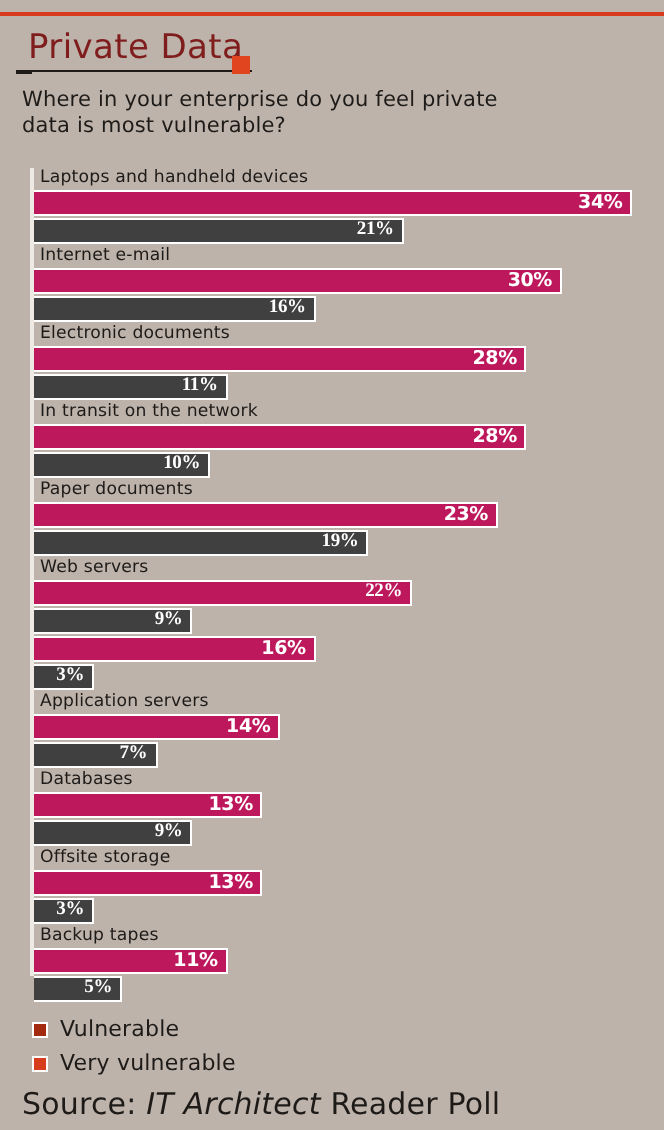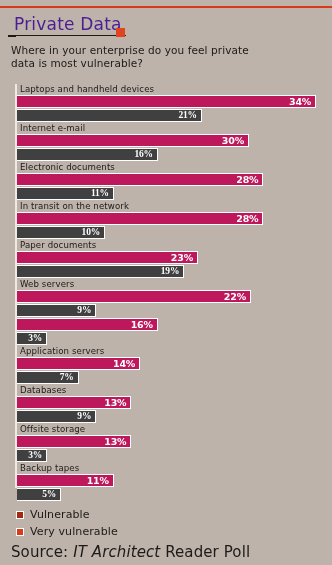--- a/index.html
+++ b/index.html
@@ -36,21 +36,21 @@
     position: absolute;
     top: 14px;
     left: 8px;
     right: 8px;
     height: 24px;
   }
   .title {
     font-size: 17px;
     font-weight: 400;
     letter-spacing: 0.2px;
-    color: #4c1d95;
+    color: #7f1d1d;
     display: inline-block;
     border-bottom: 1.5px solid #1d1a18;
     padding: 0 4px 1px 6px;
     line-height: 20px;
     white-space: nowrap;
   }
   .title-underline-tail {
     position: absolute;
     left: 0;
     top: 21px;
@@ -200,21 +200,21 @@
           </div>
           <div class="bar-wrap">
             <div class="bar vv" style="width: 184.8px;">
               <span class="bar-val">21%</span>
             </div>
           </div>
         </div>
         <div class="group">
           <div class="cat-label">Internet e-mail</div>
           <div class="bar-wrap">
-            <div class="bar v" style="width: 232px;">
+            <div class="bar v" style="width: 264px;">
               <span class="bar-val">30%</span>
             </div>
           </div>
           <div class="bar-wrap">
             <div class="bar vv" style="width: 140.8px;">
               <span class="bar-val">16%</span>
             </div>
           </div>
         </div>
         <div class="group">
@@ -239,34 +239,34 @@
           </div>
           <div class="bar-wrap">
             <div class="bar vv" style="width: 88px;">
               <span class="bar-val">10%</span>
             </div>
           </div>
         </div>
         <div class="group">
           <div class="cat-label">Paper documents</div>
           <div class="bar-wrap">
-            <div class="bar v" style="width: 181px;">
+            <div class="bar v" style="width: 232px;">
               <span class="bar-val">23%</span>
             </div>
           </div>
           <div class="bar-wrap">
             <div class="bar vv" style="width: 167.2px;">
               <span class="bar-val">19%</span>
             </div>
           </div>
         </div>
         <div class="group">
           <div class="cat-label">Web servers</div>
           <div class="bar-wrap">
-            <div class="bar v" style="width: 234px;">
+            <div class="bar v" style="width: 189px; font-family: Liberation Serif, serif;">
               <span class="bar-val">22%</span>
             </div>
           </div>
           <div class="bar-wrap">
             <div class="bar vv" style="width: 79.2px;">
               <span class="bar-val">9%</span>
             </div>
           </div>
         </div>
         <div class="group">

